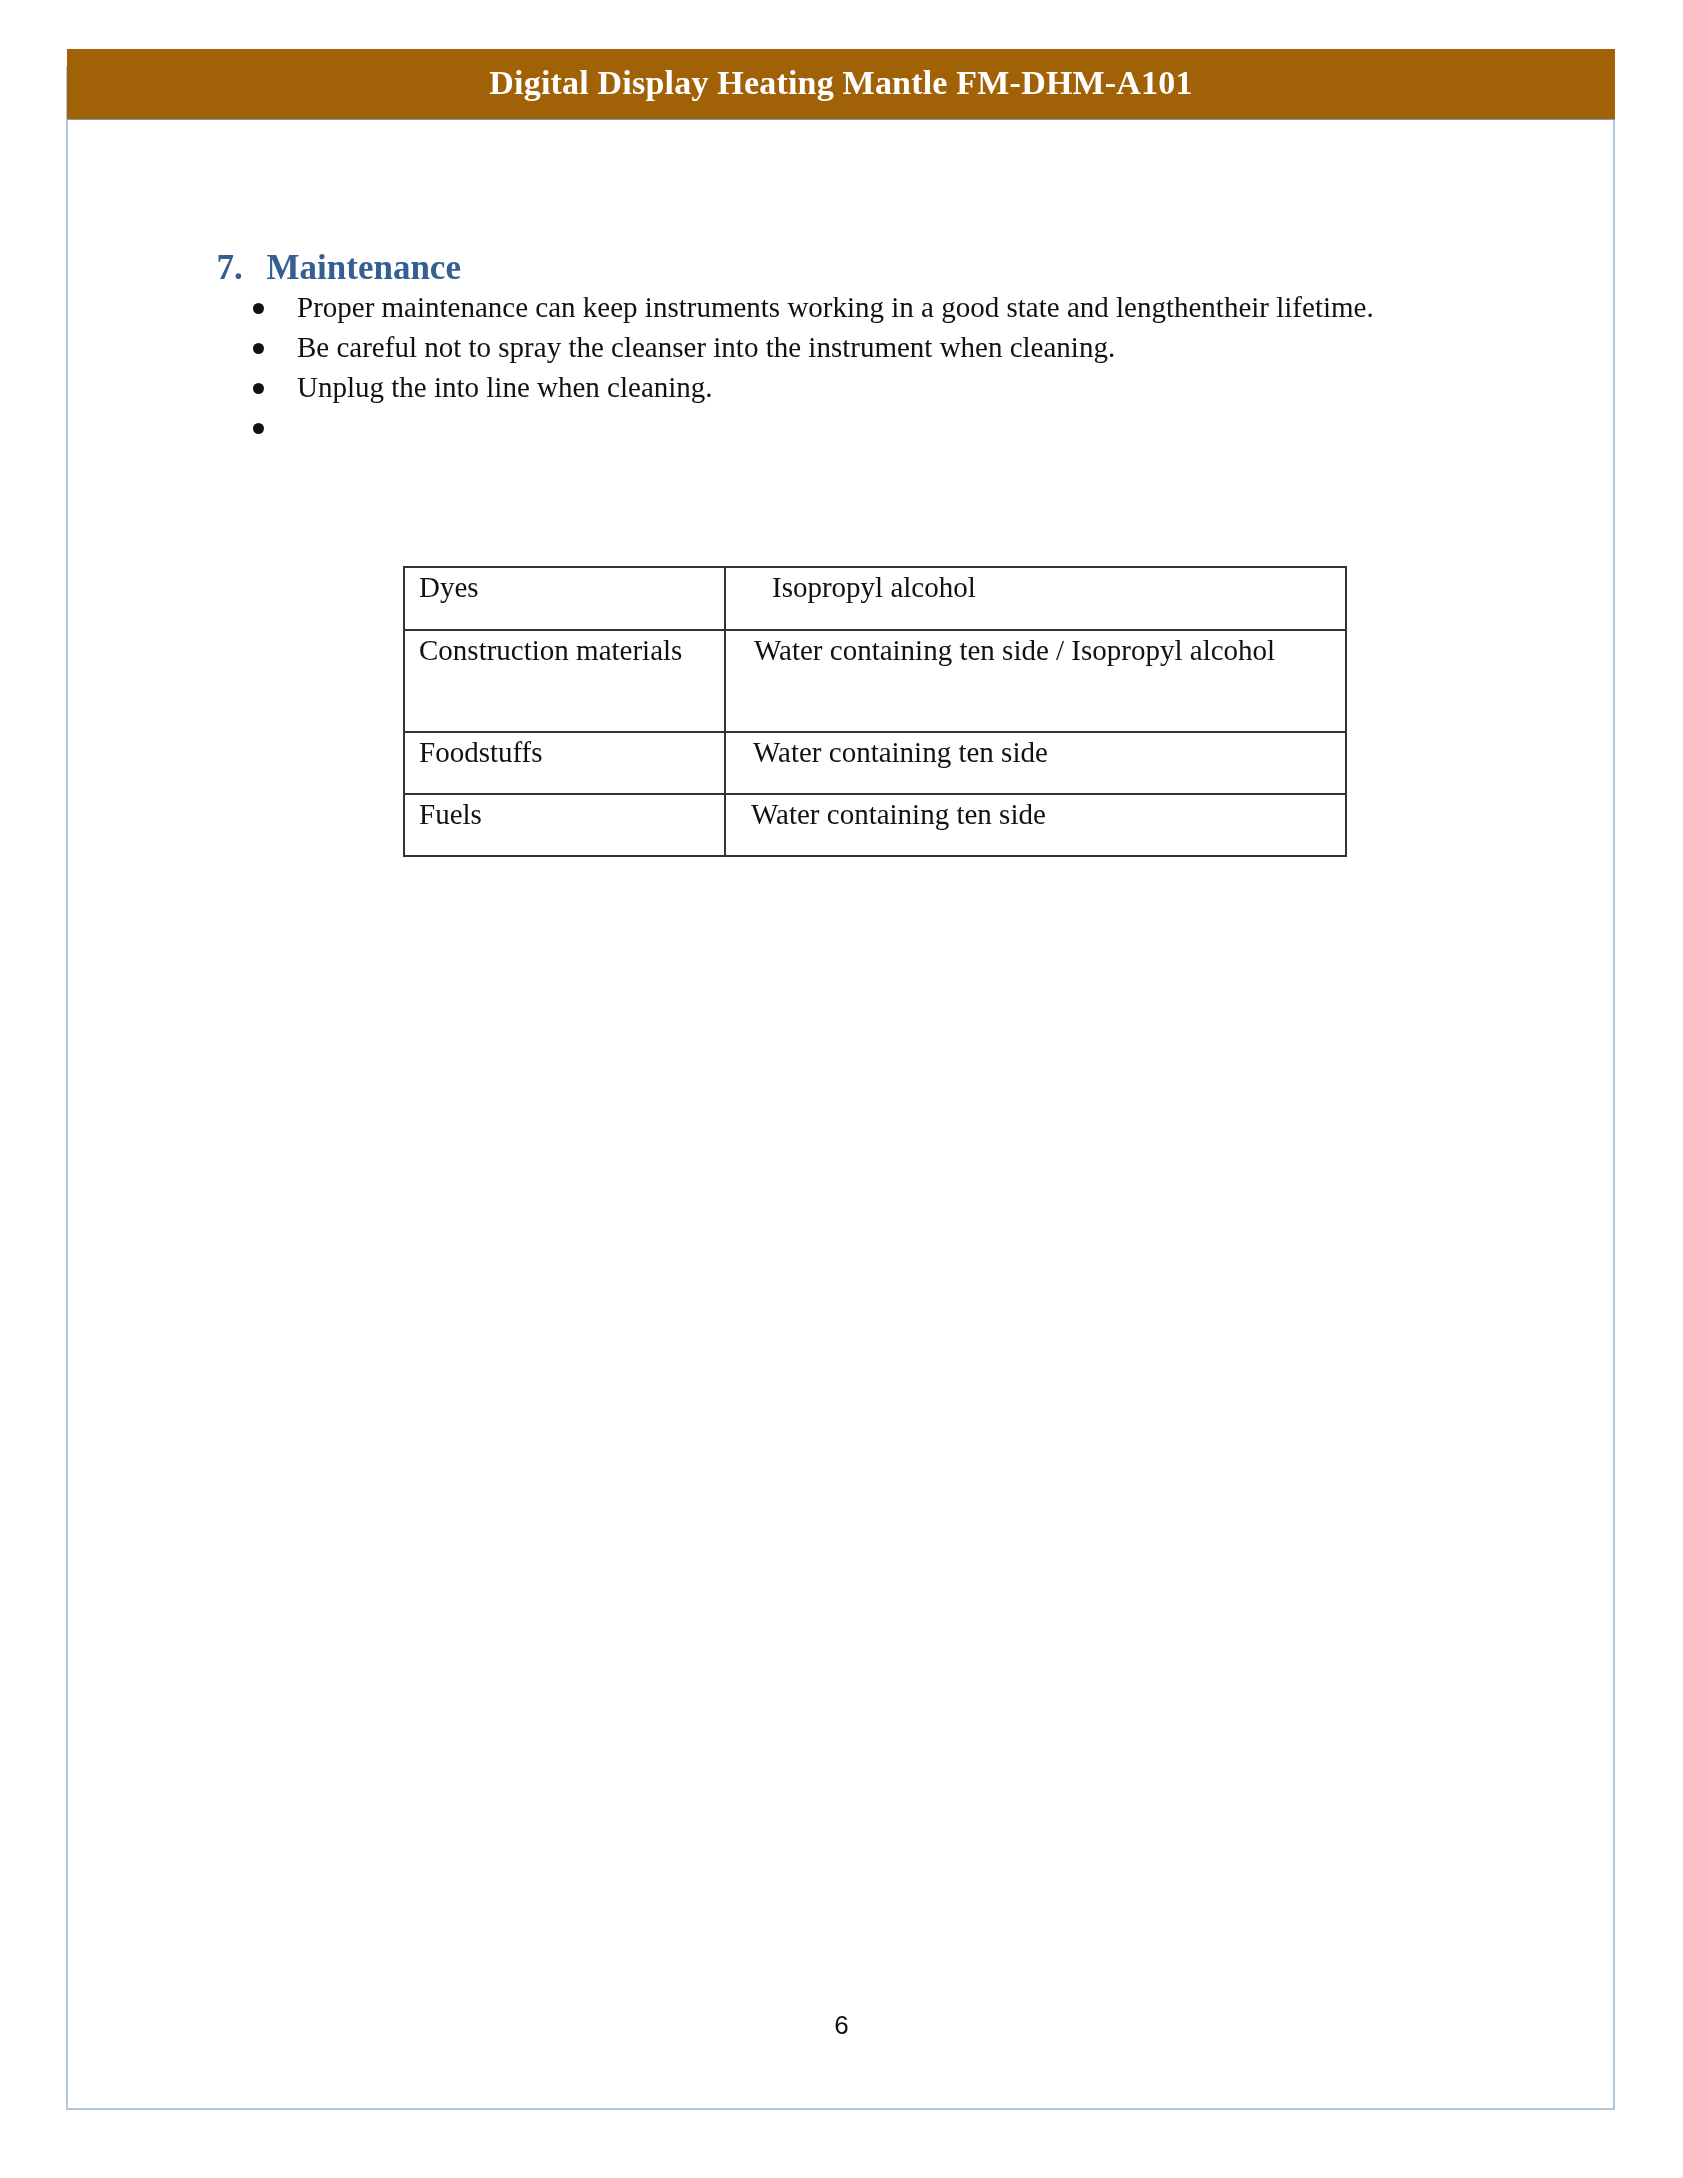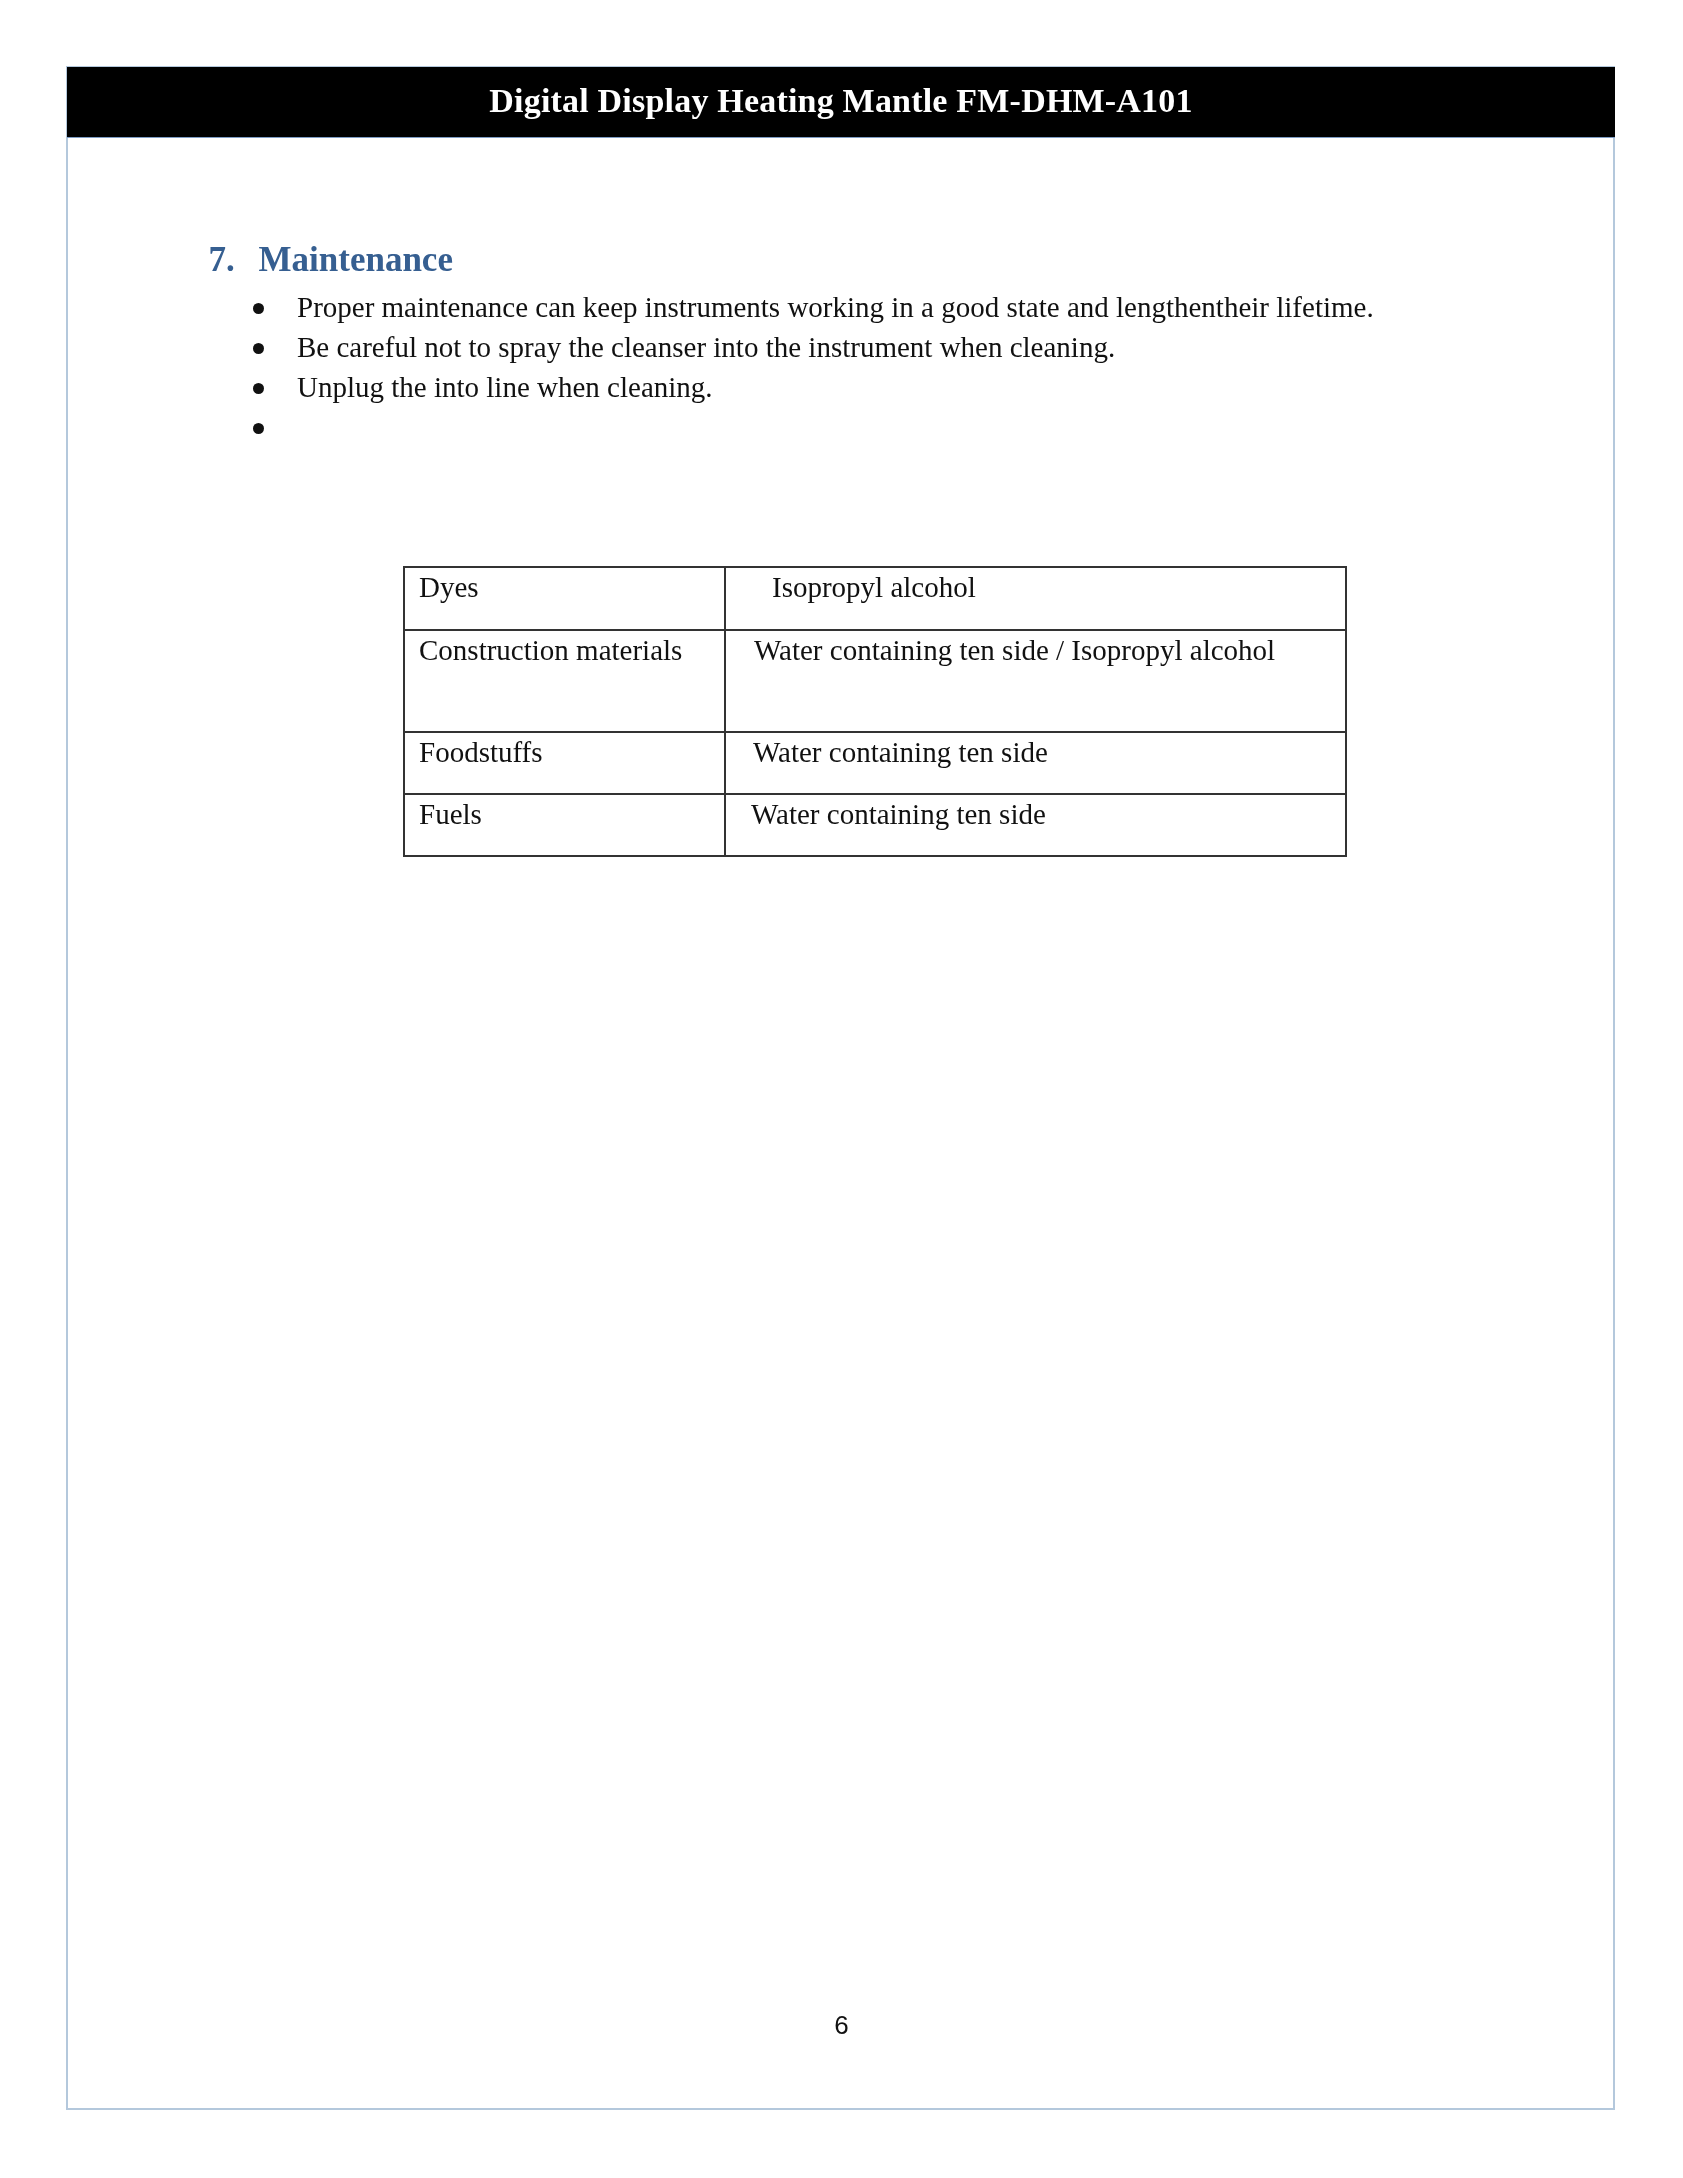--- a/index.html
+++ b/index.html
@@ -20,24 +20,24 @@
       left: 66px;
       top: 66px;
       width: 1549px;
       height: 2044px;
       border: 2px solid #b4c8dc;
       box-sizing: border-box;
     }
     .header-band {
       position: absolute;
       left: 67px;
-      top: 67px;
+      top: 49px;
       width: 1548px;
       height: 71px;
-      background: #000000;
+      background: #a16207;
       border-bottom: 1px solid #7d9cc4;
       box-sizing: border-box;
       display: flex;
       align-items: center;
       justify-content: center;
     }
     .header-title {
       color: #ffffff;
       font-family: "Liberation Serif", "DejaVu Serif", serif;
       font-weight: bold;
@@ -133,21 +133,21 @@
   </style>
 </head>
 <body>
 
 <div class="page-frame"></div>
 
 <div class="header-band">
   <span class="header-title">Digital Display Heating Mantle FM-DHM-A101</span>
 </div>
 
-<h2 class="section-heading" style="margin:4px;">
+<h2 class="section-heading" style="margin:12px;">
   <span class="num">7.</span><span>Maintenance</span>
 </h2>
 
 <ul class="bullets">
   <li>
     <span class="bullet"></span>
     <span>Proper maintenance can keep instruments working in a good state and lengthentheir lifetime.</span>
   </li>
   <li>
     <span class="bullet"></span>

